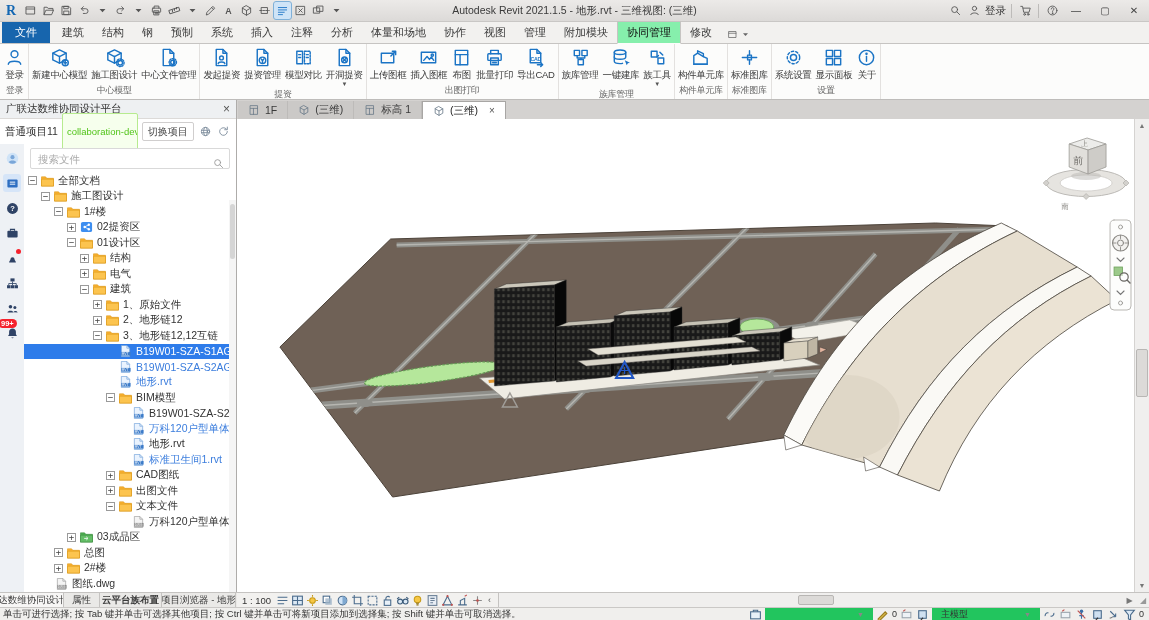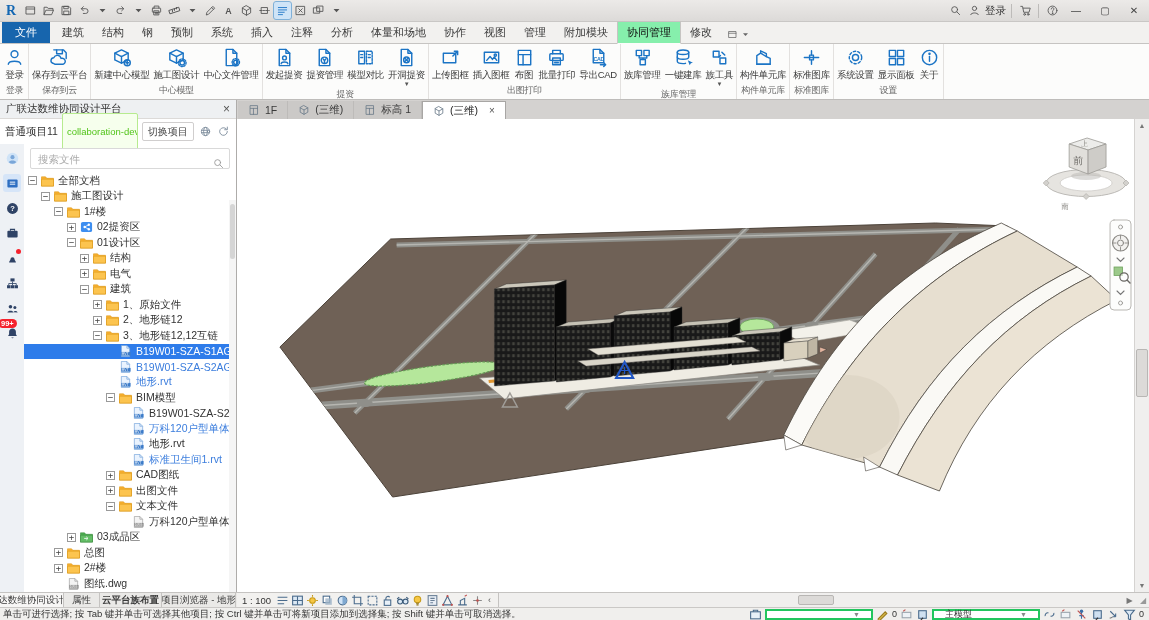--- a/index.html
+++ b/index.html
@@ -93,21 +93,21 @@
   .mini{width:13px;height:13px;flex:none;}
   .collapse{color:#555;font-size:9px;padding:0 2px;}
   .hscroll{flex:1;position:relative;background:#f0efee;min-width:0;}
   .hthumb{position:absolute;top:2px;left:46%;width:36px;height:10px;background:#dcdad8;border:1px solid #b8b6b4;border-radius:2px;}
   .harrow{position:absolute;right:13px;top:0;bottom:0;width:13px;display:flex;align-items:center;justify-content:center;color:#777;font-size:8px;}
   .grip{position:absolute;right:0;top:0;bottom:0;width:12px;color:#999;font-size:8px;display:flex;align-items:center;justify-content:center;}
   
   .statusbar{height:13px;flex:none;display:flex;align-items:center;background:#f0efed;border-top:1px solid #cac8c6;font-size:9.5px;padding:0 3px;overflow:hidden;}
   .shint{white-space:nowrap;overflow:hidden;color:#333;}
   .sright{margin-left:auto;display:flex;align-items:center;gap:3px;padding-right:2px;flex:none;}
-  .scombo{width:108px;height:11px;background:#fff;border:2px solid #22c55e;font-size:9px;display:flex;align-items:center;padding:0 11px;color:#333;gap:2px;}
+  .scombo{width:108px;height:11px;background:#fff;border:6px solid #22c55e;font-size:9px;display:flex;align-items:center;padding:0 3px;color:#333;gap:2px;}
   .scombo .cv{flex:1;overflow:hidden;white-space:nowrap;}
   .scombo .ca{color:#888;font-size:7px;}
   .scount{font-size:9px;color:#333;}
 </style>
 </head>
 <body>
 
 <div id="app">
 
   <div class="titlebar">
@@ -212,20 +212,21 @@
             <rect x="3" y="6.5" width="10" height="9"></rect>
             <rect x="8.5" y="3.5" width="10" height="9"></rect>
           </svg>
         </span>
         <span class="qbtn">
           <svg viewBox="0 0 22 22" fill="none" stroke="currentColor" stroke-width="1.5" stroke-linecap="round" stroke-linejoin="round">
             <path d="M6 8.5l5 5.5 5-5.5z" fill="currentColor" stroke="none"></path>
           </svg>
         </span>
       </span>
+    <span class="tb-title">Autodesk Revit 2021.1.5 - 地形.rvt - 三维视图: (三维)</span>
     <span class="tb-right" id="tbright">
         <span class="tbico">
           <svg viewBox="0 0 22 22" fill="none" stroke="currentColor" stroke-width="1.5" stroke-linecap="round" stroke-linejoin="round">
             <circle cx="9.5" cy="9.5" r="5"></circle>
             <path d="M13.5 13.5L18 18"></path>
           </svg>
         </span>
         <span class="tbico">
           <svg viewBox="0 0 22 22" fill="none" stroke="currentColor" stroke-width="1.5" stroke-linecap="round" stroke-linejoin="round">
             <circle cx="11" cy="7.5" r="3.6"></circle>
@@ -290,33 +291,20 @@
         <div class="rbtns">
           <div class="rbtn">
             <svg viewBox="0 0 22 22" fill="none" stroke="currentColor" stroke-width="1.5" stroke-linecap="round" stroke-linejoin="round">
               <circle cx="11" cy="7.5" r="3.6"></circle>
               <path d="M4.5 18c.8-4 12.2-4 13 0"></path>
             </svg>
             <span>登录</span>
           </div>
         </div>
         <div class="rlabel">登录</div>
-      </div>
-      <div class="rgroup">
-        <div class="rbtns">
-          <div class="rbtn">
-            <svg viewBox="0 0 22 22" fill="none" stroke="currentColor" stroke-width="1.5" stroke-linecap="round" stroke-linejoin="round">
-              <path d="M5 3h10l3 3v6"></path>
-              <path d="M8 3v4h6V3"></path>
-              <path d="M4 17a3 3 0 0 1 1-5.8 4 4 0 0 1 7.6.8A3 3 0 0 1 15 18H6z"></path>
-            </svg>
-            <span>保存到云平台</span>
-          </div>
-        </div>
-        <div class="rlabel">保存到云</div>
       </div>
       <div class="rgroup">
         <div class="rbtns">
           <div class="rbtn">
             <svg viewBox="0 0 22 22" fill="none" stroke="currentColor" stroke-width="1.5" stroke-linecap="round" stroke-linejoin="round">
               <path d="M11 3l7 3.5v7L11 17l-7-3.5v-7z"></path>
               <path d="M4 6.5L11 10l7-3.5M11 10v7"></path>
               <circle cx="17" cy="16.5" r="3.2"></circle>
               <path d="M17 15v3M15.5 16.5h3"></path>
             </svg>
@@ -878,21 +866,21 @@
               <div class="trow" style="padding-left: 30px;">
                 <span class="tg">+</span>
                 <span>
                   <svg class="ti" viewBox="0 0 14 12">
                     <path d="M.5 1.5h4.4l1.4 1.6h7.2v8.4H.5z" fill="#f9b234" stroke="#d9920f" stroke-width=".6"></path>
                     <path d="M.5 4h13v7.5H.5z" fill="#fcc44f" stroke="#d9920f" stroke-width=".6"></path>
                   </svg>
                 </span>
                 <span class="tlabel">2#楼</span>
               </div>
-              <div class="trow" style="padding-left: 43px;">
+              <div class="trow" style="padding-left: 31px;">
                 <span>
                   <svg class="ti" viewBox="0 0 12 13">
                     <path d="M1.5.5h6l3 3v9h-9z" fill="#f4f4f4" stroke="#9a9a9a" stroke-width=".7"></path>
                     <path d="M7.5.5v3h3" fill="none" stroke="#9a9a9a" stroke-width=".7"></path>
                     <rect x="1.5" y="7.5" width="10" height="4" fill="#8a8a8a"></rect>
                     <text x="1.9" y="10.8" font-size="3.4" fill="#fff">DWG</text>
                   </svg>
                 </span>
                 <span class="tlabel">图纸.dwg</span>
               </div>

